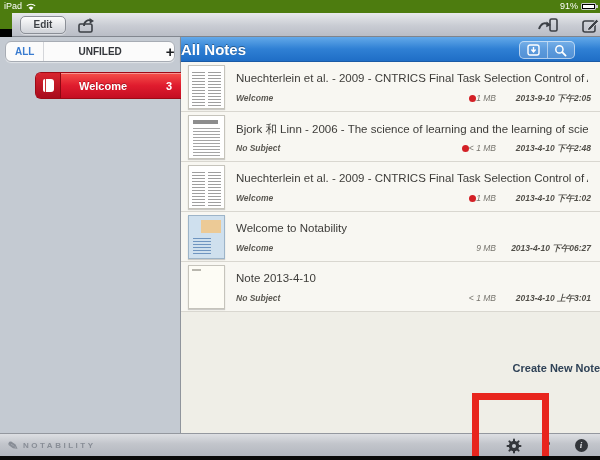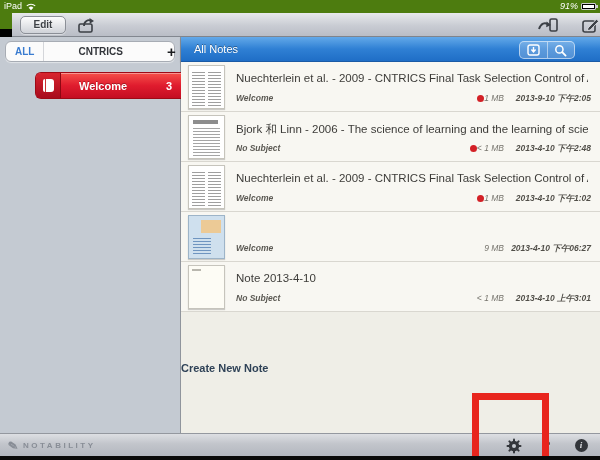--- a/index.html
+++ b/index.html
@@ -4,21 +4,21 @@
 <style>
   html,body{margin:0;padding:0;background:#555;}
   *{box-sizing:border-box;font-family:"Liberation Sans",sans-serif;}
   .screen{position:relative;width:600px;height:460px;background:#000;overflow:hidden;margin:0 auto;}
 
   
   .statusbar{position:absolute;left:0;top:0;width:600px;height:29px;background:#4d7c0f;color:#fff;
     font-size:9px;line-height:13px;}
   .sb-left{position:absolute;left:4px;top:0;display:flex;align-items:center;gap:3px;height:13px;}
   .sb-time{position:absolute;left:0;right:0;text-align:center;font-weight:bold;margin-top:16px;}
-  .sb-right{position:absolute;right:4px;top:0;display:flex;align-items:center;gap:3px;height:13px;font-style:italic;}
+  .sb-right{position:absolute;right:4px;top:0;display:flex;align-items:center;gap:3px;height:13px;}
   .batt{width:15px;height:7px;border:1px solid #cfcfcf;border-radius:1px;position:relative;background:#000;}
   .batt i{position:absolute;left:1px;top:1px;bottom:1px;width:11px;background:#fff;}
   .batt::after{content:"";position:absolute;right:-3px;top:1px;width:2px;height:3px;background:#cfcfcf;}
 
   
   .toolbar{position:absolute;left:12px;top:13px;width:600px;height:24px;
     background:linear-gradient(#e7e9ec,#c9ccd3 55%,#b9bdc6);border-bottom:1px solid #82878f;}
   .edit-btn{position:absolute;left:8px;top:3px;width:46px;height:18px;border-radius:5px;
     background:linear-gradient(#fdfdfd,#cfd2d8);border:1px solid #8b8f97;color:#3e4247;
     font-size:10px;font-weight:bold;text-align:center;line-height:16px;
@@ -46,21 +46,21 @@
     border-right:1px solid #8e0713;display:flex;align-items:center;justify-content:center;}
   .book{width:11px;height:13px;background:#fff;border-radius:2px 3px 3px 2px;position:relative;}
   .book::before{content:"";position:absolute;left:2px;top:0;bottom:0;width:1px;background:#c33;}
   .subject-label{margin-left:18px;font-size:11px;font-weight:bold;text-shadow:0 -1px 0 rgba(0,0,0,.3);}
   .subject-count{margin-left:auto;margin-right:9px;font-size:11px;font-weight:bold;}
 
   
   .notes-header{position:absolute;left:0;top:0;width:419px;height:25px;
     background:linear-gradient(#63a9e9,#2f80d4 50%,#1f6ec6);border-bottom:1px solid #1a5aa5;
     box-shadow:0 1px 2px rgba(0,0,0,.25);}
-  .notes-title{position:absolute;left:13px;top:0;line-height:25px;color:#fff;font-size:11px;font-weight:normal;
+  .notes-title{position:absolute;left:0;top:0;line-height:25px;color:#fff;font-size:15px;font-weight:bold;
     text-shadow:0 -1px 0 rgba(0,0,0,.35);}
   .header-pill{position:absolute;right:25px;top:4px;width:56px;height:18px;border-radius:5px;
     background:rgba(255,255,255,.22);border:1px solid rgba(255,255,255,.55);display:flex;}
   .pill-seg{flex:1;display:flex;align-items:center;justify-content:center;}
   .pill-seg:first-child{border-right:1px solid rgba(255,255,255,.5);}
 
   
   .rows{position:absolute;left:0;top:25px;width:419px;}
   .note-row{position:relative;height:50px;background:#f8f7f2;border-bottom:1px solid #d9d7d0;}
   .thumb{position:absolute;left:7px;top:3px;width:37px;height:44px;background:#fff;
@@ -74,25 +74,25 @@
     background:repeating-linear-gradient(#a5a5a5 0 1px,transparent 1px 3px);}
   .thumb.welcome{background:#cfe0ee;border-color:#9db4c8;}
   .thumb.welcome::before{content:"";position:absolute;right:3px;top:4px;width:20px;height:13px;background:#ecca96;}
   .thumb.welcome::after{content:"";position:absolute;left:4px;top:22px;width:18px;height:18px;
     background:repeating-linear-gradient(#6f95c0 0 1px,transparent 1px 3px);}
   .thumb.blank{background:#fdfcf5;}
   .thumb.blank::before{content:"";position:absolute;left:3px;top:3px;width:9px;height:2px;background:#b9b7ae;}
   .note-title{position:absolute;left:55px;top:10px;right:12px;color:#3d3c39;font-size:11.5px;
     white-space:nowrap;overflow:hidden;}
   .note-subject{position:absolute;left:55px;top:31px;color:#5a5852;font-size:8.5px;font-style:italic;font-weight:bold;}
-  .note-size{position:absolute;right:96px;top:31px;display:flex;align-items:center;
+  .note-size{position:absolute;right:104px;top:31px;display:flex;align-items:center;
     color:#77756e;font-size:8.5px;font-style:italic;}
   .dot{width:7px;height:7px;border-radius:50%;background:#d32026;}
   .note-date{position:absolute;right:9px;top:31px;color:#514f49;font-size:8.5px;font-style:italic;font-weight:bold;}
-  .create-new{position:absolute;left:0;top:325px;width:419px;text-align:left;
+  .create-new{position:absolute;left:0;top:325px;width:419px;text-align:right;
     color:#2f4257;font-size:11px;font-weight:bold;}
 
   
   .bottombar{position:absolute;left:0;top:433px;width:600px;height:23px;
     background:linear-gradient(#dddfe3,#c2c5cb 45%,#b3b7bf);border-top:1px solid #94989f;}
   .brand{position:absolute;left:8px;top:0;height:23px;display:flex;align-items:center;gap:5px;
     color:#888d96;font-size:8px;letter-spacing:2.5px;font-weight:bold;}
   .pencil-logo{font-size:12px;color:#888d96;letter-spacing:0;transform:rotate(-10deg);}
   .bb-icon{position:absolute;top:0;height:23px;display:flex;align-items:center;justify-content:center;width:22px;}
   .help-label{color:#3a3d42;font-weight:bold;font-size:12px;text-shadow:0 1px 0 rgba(255,255,255,.6);}
@@ -148,21 +148,21 @@
         <path d="M7 11 L15.5 2.2 L17.6 4.3 L9.2 13 L6.4 13.6 Z" fill="#3c4046" stroke="#e7e9ec" stroke-width="0.8"></path>
       </svg>
     </div>
   </div>
 
   <div class="content">
 
     <div class="sidebar">
       <div class="seg">
         <span class="seg-all">ALL</span>
-        <span class="seg-unfiled">CNTRICS</span>
+        <span class="seg-unfiled">UNFILED</span>
         <span class="seg-add">+</span>
       </div>
       <div class="subject-row">
         <span class="subject-icon">
             <span class="book"></span>
           </span>
         <span class="subject-label">Welcome</span>
         <span class="subject-count">3</span>
       </div>
     </div>
@@ -216,20 +216,21 @@
           <div class="note-subject">Welcome</div>
           <div class="note-size">
               <span class="dot"></span>
               <span>1 MB</span>
             </div>
           <div class="note-date">2013-4-10 下午1:02</div>
         </div>
 
         <div class="note-row">
           <div class="thumb welcome"></div>
+          <div class="note-title">Welcome to Notability</div>
           <div class="note-subject">Welcome</div>
           <div class="note-size">
               <span>9 MB</span>
             </div>
           <div class="note-date">2013-4-10 下午06:27</div>
         </div>
 
         <div class="note-row">
           <div class="thumb blank"></div>
           <div class="note-title">Note 2013-4-10</div>

